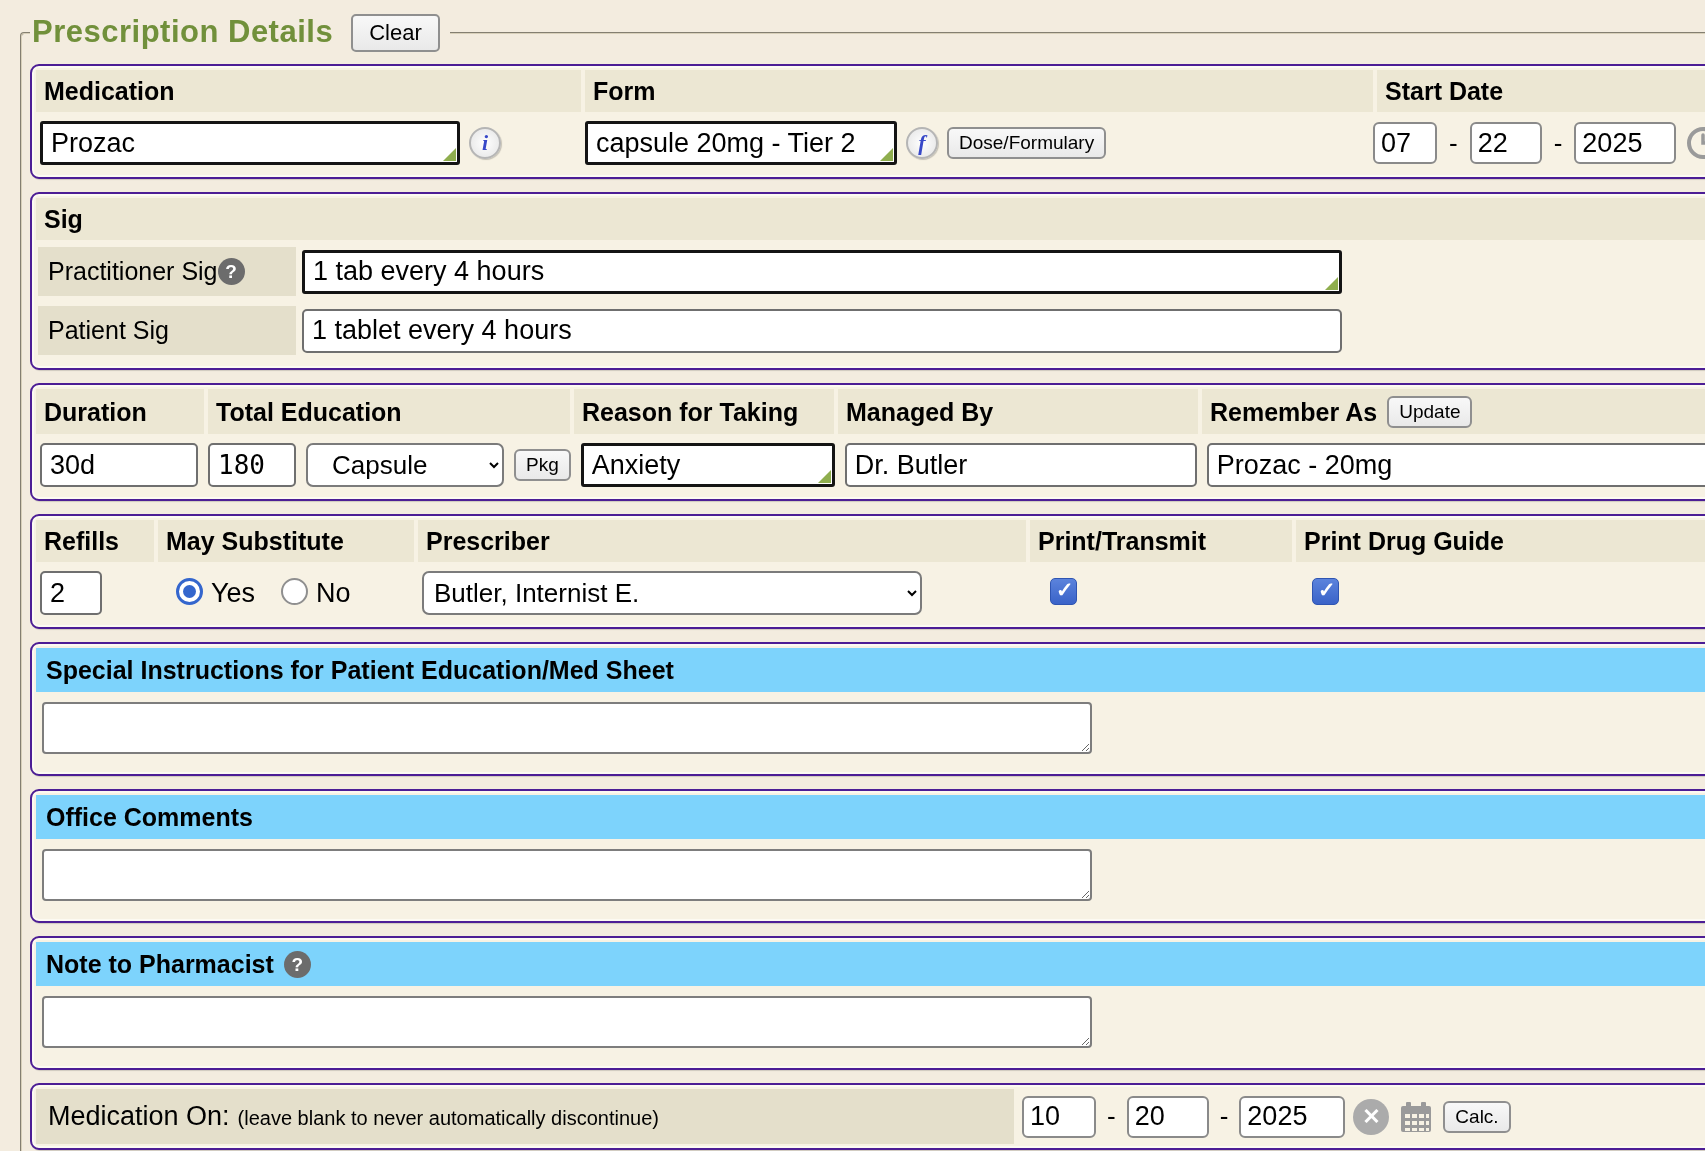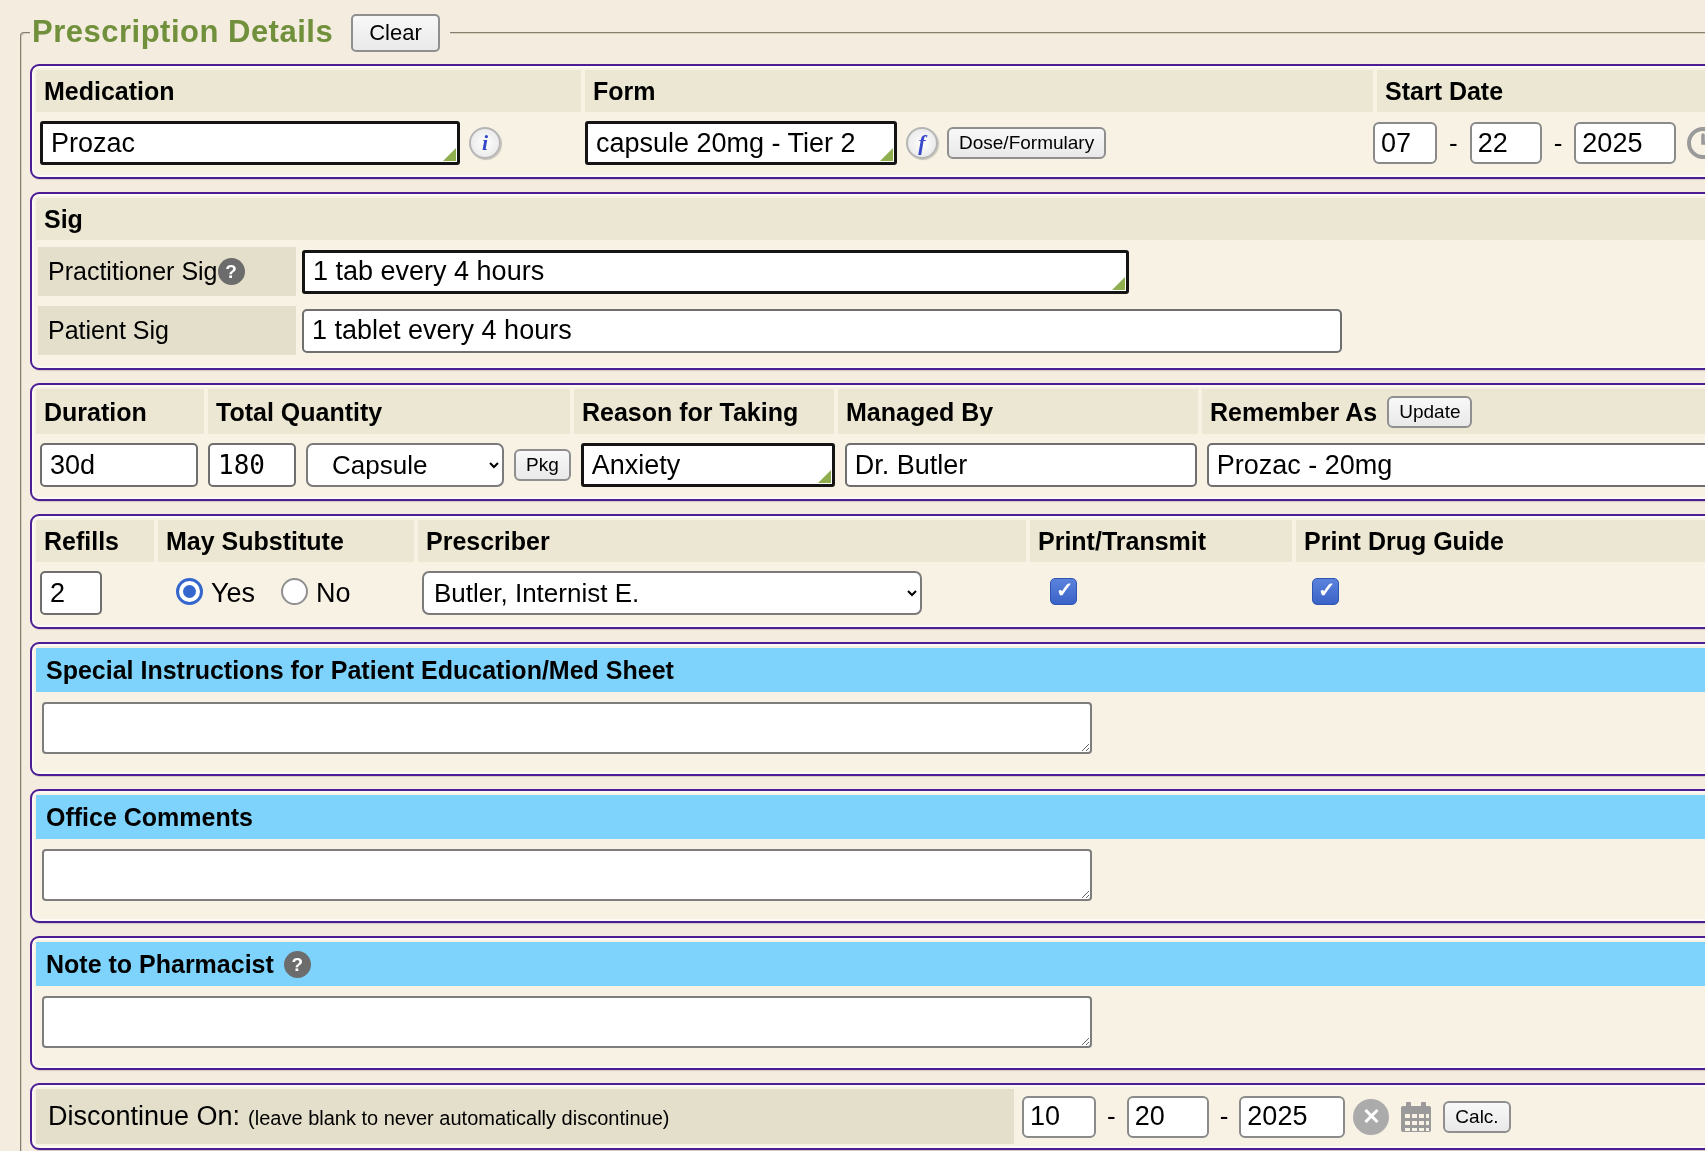--- a/index.html
+++ b/index.html
@@ -210,38 +210,38 @@
   <div class="sec">
     <div class="hdr-row">
       <div class="hdr-cell" style="flex:1;">Sig</div>
     </div>
     <div class="sig-rows" style="padding:4px 2px 6px 2px;">
       <div class="sig-row">
         <div class="sig-lbl">
           <span>Practitioner Sig</span>
             <span class="help-circ">?</span>
         </div>
-        <span class="iwrap" style="width:827px;">
+        <span class="iwrap" style="width:1040px;">
           <input class="inp hl" value="1 tab every 4 hours" style="">
           <span class="tri"></span>
         </span>
       </div>
       <div class="sig-row">
         <div class="sig-lbl">Patient Sig</div>
         <span class="iwrap" style="width:1040px;">
           <input class="inp" value="1 tablet every 4 hours" style="">
         </span>
       </div>
     </div>
   </div>
 
   <div class="sec">
     <div class="hdr-row">
       <div class="hdr-cell" style="width:168px;">Duration</div>
-      <div class="hdr-cell" style="width:362px;">Total Quantity</div>
+      <div class="hdr-cell" style="width:362px;">Total Education</div>
       <div class="hdr-cell" style="width:260px;">Reason for Taking</div>
       <div class="hdr-cell" style="width:360px;">Managed By</div>
       <div class="hdr-cell" style="flex:1;">
         <span>Remember As</span>
         <button class="btn btn-small">Update</button>
       </div>
     </div>
     <div class="in-row" style="gap:10px;">
       <input class="inp" style="width: 158px;" value="30d">
       <input class="inp mono" style="width: 88px;" value="180">
@@ -314,21 +314,21 @@
       <span class="help-circ">?</span>
     </div>
     <div class="ta-area">
       <textarea class="ta" style=""></textarea>
     </div>
   </div>
 
   <div class="sec">
     <div class="disc-row">
       <div class="disc-lbl">
-        <span class="disc-main">Discontinue On:</span>
+        <span class="disc-main">Medication On:</span>
         <span class="disc-hint">(leave blank to never automatically discontinue)</span>
       </div>
       <input class="date-inp" style="width: 74px;" value="10">
       <span class="dash">-</span>
       <input class="date-inp" style="width: 82px;" value="20">
       <span class="dash">-</span>
       <input class="date-inp" style="width: 106px;" value="2025">
       <span class="gray-circ-x">✕</span>
       <svg class="gicon" width="38" height="38" viewBox="0 0 38 38">
         <rect x="4" y="8" width="30" height="26" rx="2" fill="#9a9a9a"></rect>

